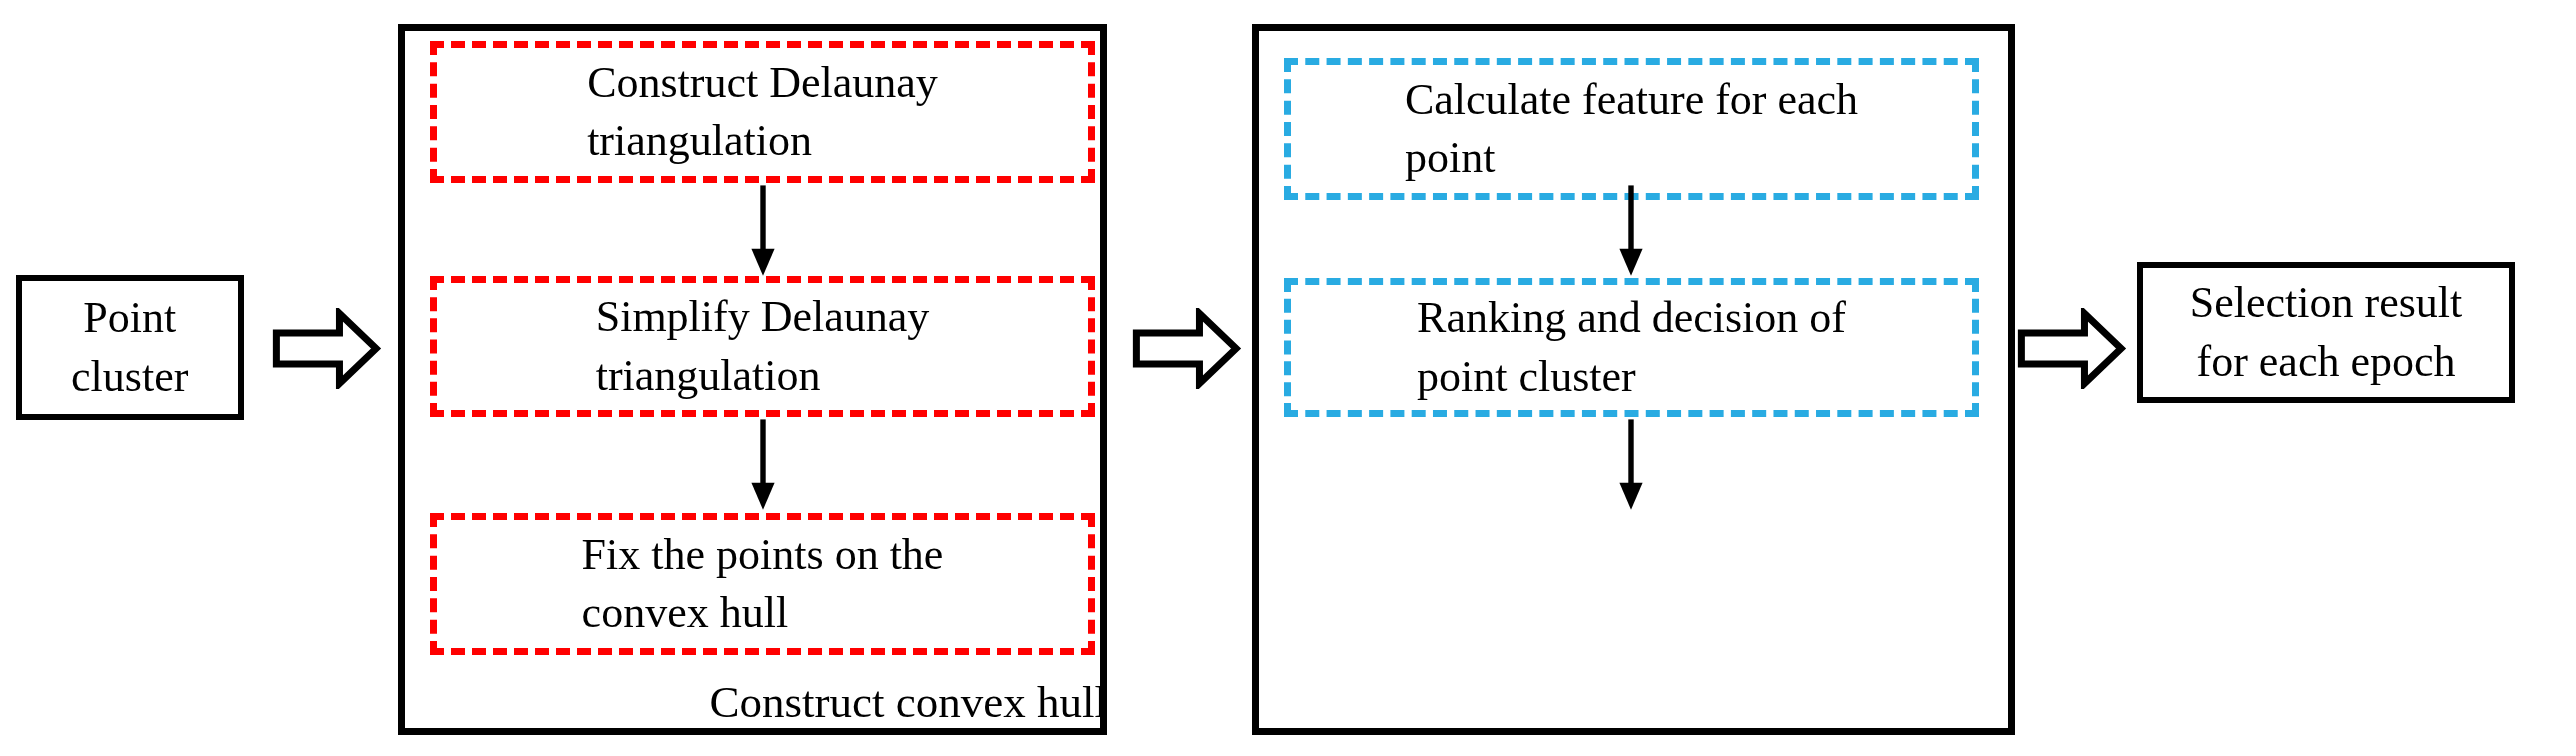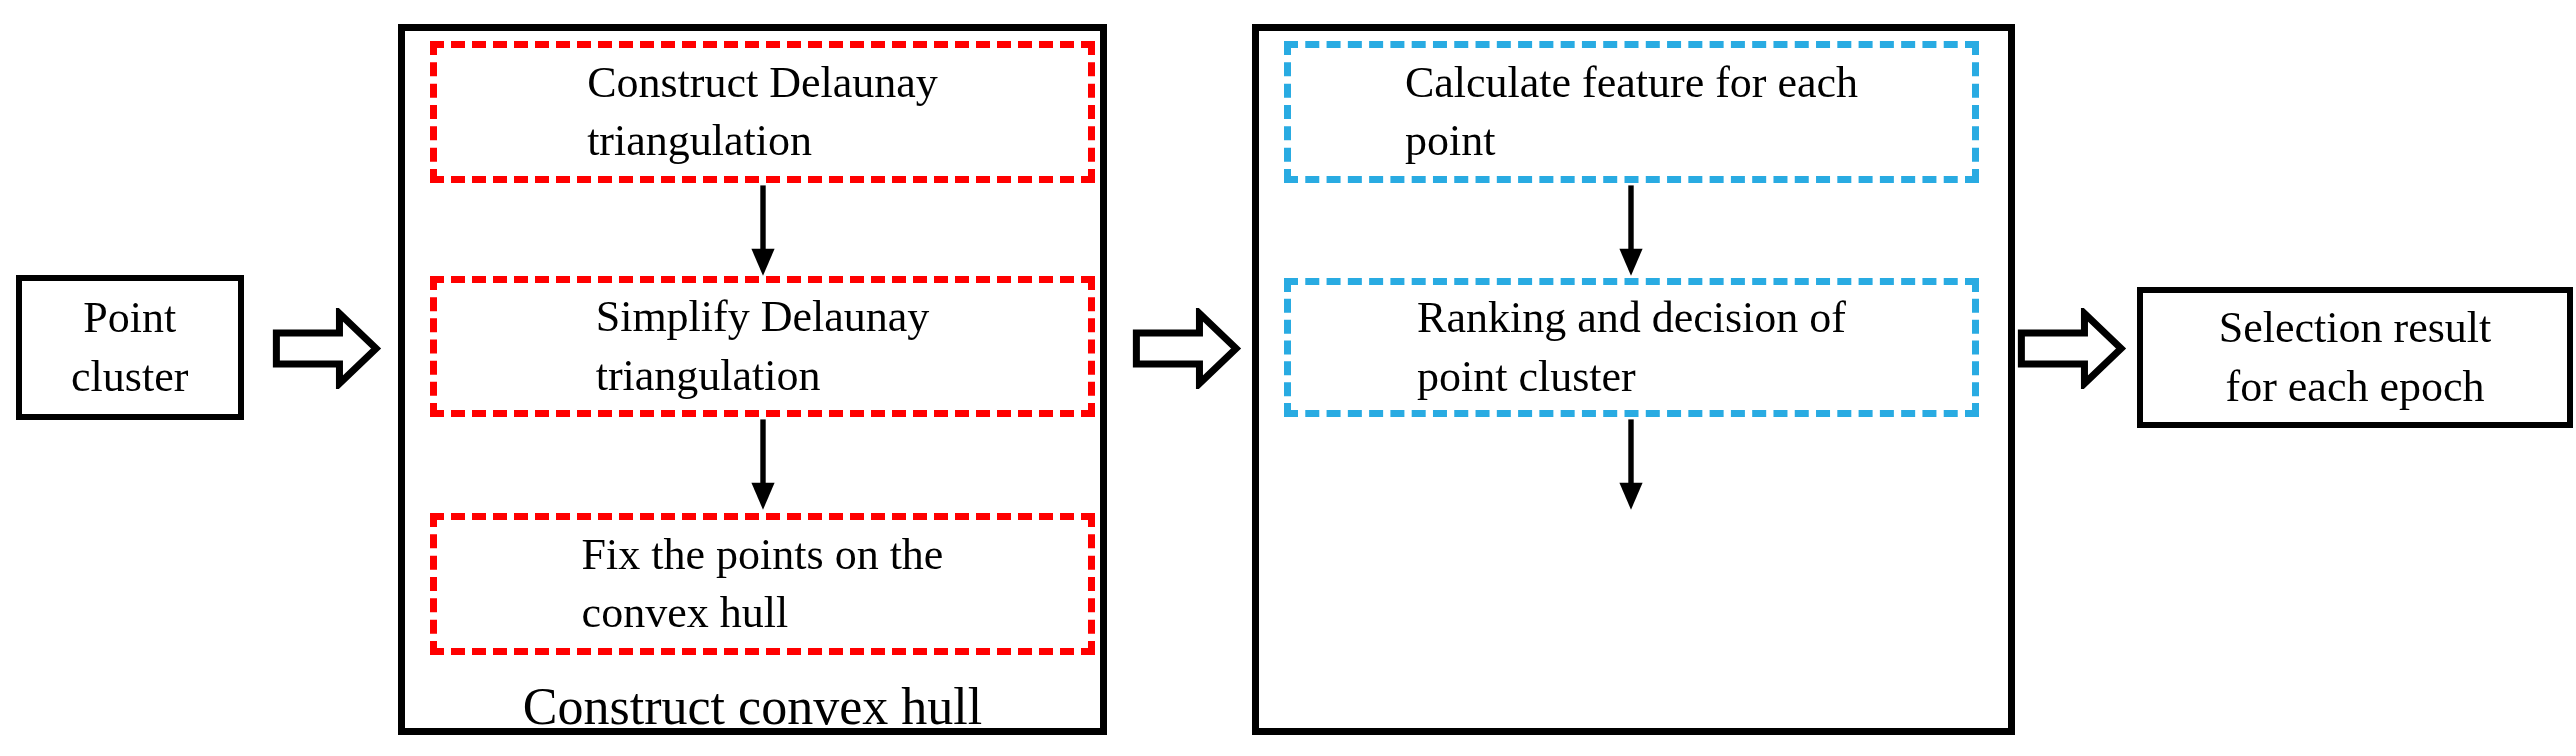--- a/index.html
+++ b/index.html
@@ -33,22 +33,22 @@
     position: absolute;
     border: 7px dashed #000; 
     background: #fff;
     display: flex; align-items: center; justify-content: center;
     text-align: left;
     font-size: 44px; line-height: 1.32;
     white-space: pre-line;
   }
   .stage-title {
     position: absolute;
-    text-align: center;
-    font-size: 52px; line-height: 1.1;
+    text-align: right;
+    font-size: 45px; line-height: 1.1;
   }
   .flow-arrow, .down-arrow { position: absolute; }
   svg { display: block; }
 </style>
 </head>
 <body>
 
 <div class="canvas">
 
   <div class="solid-box" style="left:15.7px; top:275px; width:228px; height:145px;">
@@ -96,21 +96,21 @@
   <div class="stage-title" style="left:398px; top:678px; width:709px;">Construct convex hull</div>
 
   <div class="flow-arrow" style="left:1132px; top:308px;">
     <svg width="110" height="81" viewBox="0 0 140 104">
       <polygon points="5,32 86,32 86,7 133,52 86,97 86,72 5,72" fill="#ffffff" stroke="#000000" stroke-width="9" stroke-linejoin="miter"></polygon>
     </svg>
   </div>
 
   <div class="stage" style="left:1252px; top:23.5px; width:763px; height:711px;"></div>
 
-  <div class="step-box" style="left: 1284px; top: 41px; width: 695px; height: 142px; border-color: rgb(41, 171, 226);">
+  <div class="step-box" style="left: 1284px; top: 58px; width: 695px; height: 142px; border-color: rgb(41, 171, 226);">
     <span>Calculate feature for each
 point</span>
   </div>
 
   <div class="down-arrow" style="left:1614px; top:185px;">
     <svg width="34" height="92" viewBox="0 0 44 118">
       <line x1="22" y1="0" x2="22" y2="88" stroke="#000" stroke-width="7"></line>
       <polygon points="7,82 37,82 22,117" fill="#000"></polygon>
     </svg>
   </div>
@@ -128,19 +128,19 @@
   </div>
 
 
 
   <div class="flow-arrow" style="left:2017px; top:308px;">
     <svg width="110" height="81" viewBox="0 0 140 104">
       <polygon points="5,32 86,32 86,7 133,52 86,97 86,72 5,72" fill="#ffffff" stroke="#000000" stroke-width="9" stroke-linejoin="miter"></polygon>
     </svg>
   </div>
 
-  <div class="solid-box" style="left:2137px; top:287px; width:436px; height:141px;">
+  <div class="solid-box" style="left:2137px; top:262px; width:378px; height:141px;">
     <span>Selection result
 for each epoch</span>
   </div>
 
 </div>
 
 
 </body></html>

